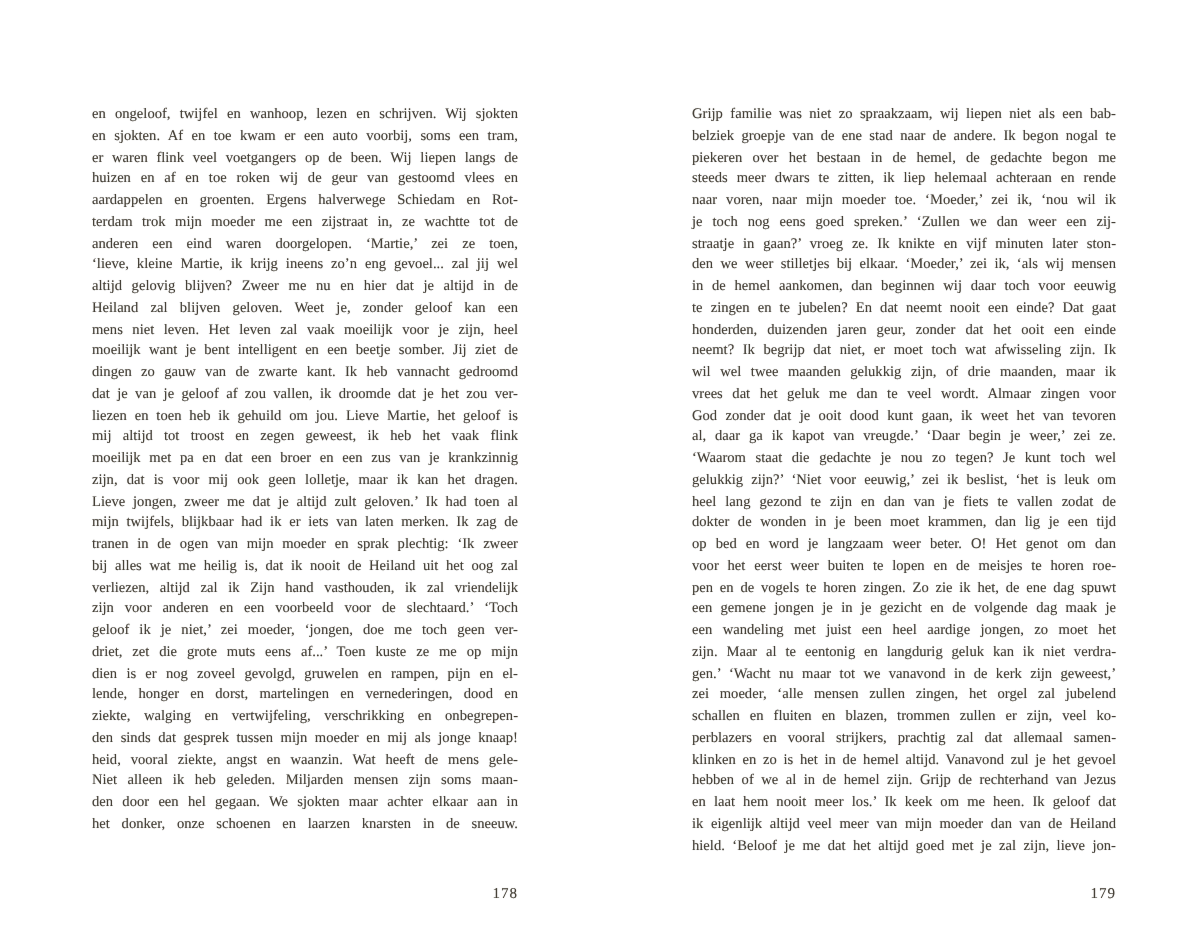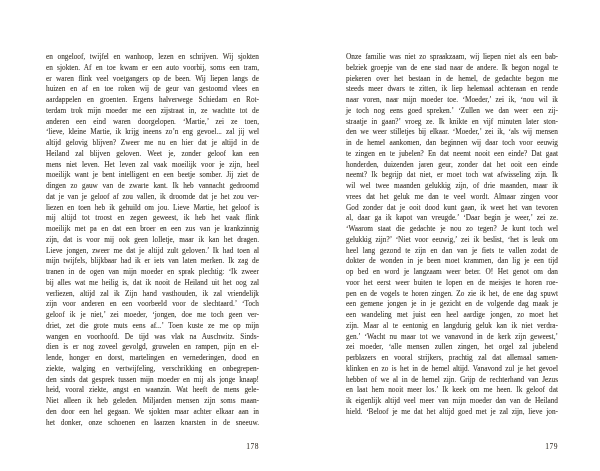--- a/index.html
+++ b/index.html
@@ -85,37 +85,36 @@
         <div class="line">moeilijk met pa en dat een broer en een zus van je krankzinnig</div>
         <div class="line">zijn, dat is voor mij ook geen lolletje, maar ik kan het dragen.</div>
         <div class="line">Lieve jongen, zweer me dat je altijd zult geloven.’ Ik had toen al</div>
         <div class="line">mijn twijfels, blijkbaar had ik er iets van laten merken. Ik zag de</div>
         <div class="line">tranen in de ogen van mijn moeder en sprak plechtig: ‘Ik zweer</div>
         <div class="line">bij alles wat me heilig is, dat ik nooit de Heiland uit het oog zal</div>
         <div class="line">verliezen, altijd zal ik Zijn hand vasthouden, ik zal vriendelijk</div>
         <div class="line">zijn voor anderen en een voorbeeld voor de slechtaard.’ ‘Toch</div>
         <div class="line">geloof ik je niet,’ zei moeder, ‘jongen, doe me toch geen ver-</div>
         <div class="line">driet, zet die grote muts eens af...’ Toen kuste ze me op mijn</div>
-        <div class="line">wangen en voorhoofd. De tijd was vlak na Auschwitz. Sinds-</div>
         <div class="line">dien is er nog zoveel gevolgd, gruwelen en rampen, pijn en el-</div>
         <div class="line">lende, honger en dorst, martelingen en vernederingen, dood en</div>
         <div class="line">ziekte, walging en vertwijfeling, verschrikking en onbegrepen-</div>
         <div class="line">den sinds dat gesprek tussen mijn moeder en mij als jonge knaap!</div>
         <div class="line">heid, vooral ziekte, angst en waanzin. Wat heeft de mens gele-</div>
         <div class="line">Niet alleen ik heb geleden. Miljarden mensen zijn soms maan-</div>
         <div class="line">den door een hel gegaan. We sjokten maar achter elkaar aan in</div>
         <div class="line">het donker, onze schoenen en laarzen knarsten in de sneeuw.</div>
       </div>
     <div class="folio">178</div>
   </div>
 
   <div class="page page-right">
     <div class="text-block">
 
-    <div class="line">Onze familie was niet zo spraakzaam, wij liepen niet als een bab-</div>
+    <div class="line">Grijp familie was niet zo spraakzaam, wij liepen niet als een bab-</div>
         <div class="line">belziek groepje van de ene stad naar de andere. Ik begon nogal te</div>
         <div class="line">piekeren over het bestaan in de hemel, de gedachte begon me</div>
         <div class="line">steeds meer dwars te zitten, ik liep helemaal achteraan en rende</div>
         <div class="line">naar voren, naar mijn moeder toe. ‘Moeder,’ zei ik, ‘nou wil ik</div>
         <div class="line">je toch nog eens goed spreken.’ ‘Zullen we dan weer een zij-</div>
         <div class="line">straatje in gaan?’ vroeg ze. Ik knikte en vijf minuten later ston-</div>
         <div class="line">den we weer stilletjes bij elkaar. ‘Moeder,’ zei ik, ‘als wij mensen</div>
         <div class="line">in de hemel aankomen, dan beginnen wij daar toch voor eeuwig</div>
         <div class="line">te zingen en te jubelen? En dat neemt nooit een einde? Dat gaat</div>
         <div class="line">honderden, duizenden jaren geur, zonder dat het ooit een einde</div>
@@ -129,20 +128,21 @@
         <div class="line">heel lang gezond te zijn en dan van je fiets te vallen zodat de</div>
         <div class="line">dokter de wonden in je been moet krammen, dan lig je een tijd</div>
         <div class="line">op bed en word je langzaam weer beter. O! Het genot om dan</div>
         <div class="line">voor het eerst weer buiten te lopen en de meisjes te horen roe-</div>
         <div class="line">pen en de vogels te horen zingen. Zo zie ik het, de ene dag spuwt</div>
         <div class="line">een gemene jongen je in je gezicht en de volgende dag maak je</div>
         <div class="line">een wandeling met juist een heel aardige jongen, zo moet het</div>
         <div class="line">zijn. Maar al te eentonig en langdurig geluk kan ik niet verdra-</div>
         <div class="line">gen.’ ‘Wacht nu maar tot we vanavond in de kerk zijn geweest,’</div>
         <div class="line">zei moeder, ‘alle mensen zullen zingen, het orgel zal jubelend</div>
+        <div class="line">schallen en fluiten en blazen, trommen zullen er zijn, veel ko-</div>
         <div class="line">perblazers en vooral strijkers, prachtig zal dat allemaal samen-</div>
         <div class="line">klinken en zo is het in de hemel altijd. Vanavond zul je het gevoel</div>
         <div class="line">hebben of we al in de hemel zijn. Grijp de rechterhand van Jezus</div>
         <div class="line">en laat hem nooit meer los.’ Ik keek om me heen. Ik geloof dat</div>
         <div class="line">ik eigenlijk altijd veel meer van mijn moeder dan van de Heiland</div>
         <div class="line">hield. ‘Beloof je me dat het altijd goed met je zal zijn, lieve jon-</div>
       </div>
     <div class="folio">179</div>
   </div>
 

